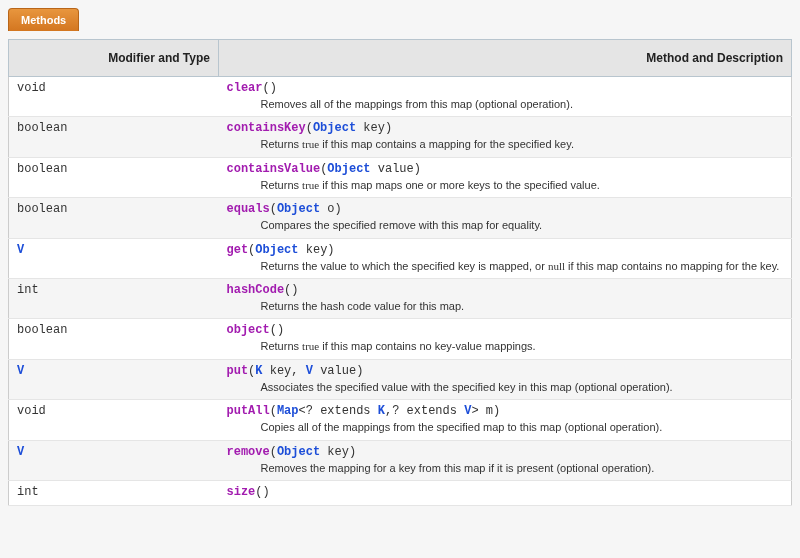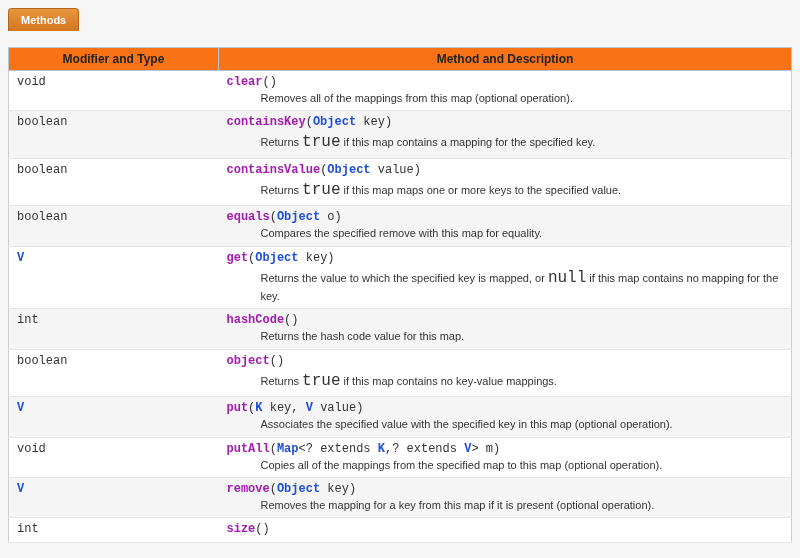--- a/index.html
+++ b/index.html
@@ -5,21 +5,21 @@
   * { box-sizing: border-box; }
   body {
     margin: 0;
     padding: 8px;
     font-family: Arial, Helvetica, sans-serif;
     font-size: 12px;
     background: #f6f6f6;
     color: #333;
   }
   .tab-container {
-    margin-bottom: 16px;
+    margin-bottom: 8px;
   }
   .tab {
     display: inline-block;
     background: #d87e25;
     background: linear-gradient(to bottom, #e8963e 0%, #d37620 100%);
     color: #fff;
     font-weight: bold;
     font-size: 11px;
     padding: 5px 12px;
     border: 1px solid #b86518;
@@ -27,25 +27,25 @@
     border-radius: 4px 4px 0 0;
     cursor: pointer;
   }
   table.methods {
     width: 100%;
     border-collapse: collapse;
     background: #fff;
     border: 1px solid #ccc;
   }
   table.methods thead th {
-    background: #f97316;
+    background: #e5e5e5;
     border: 1px solid #b8c5ce;
-    text-align: center;
+    text-align: right;
     font-weight: bold;
-    padding: 4px 8px;
+    padding: 11px 8px;
     font-size: 12px;
     color: #222;
   }
   table.methods tbody tr {
     border-bottom: 1px solid #e5e5e5;
   }
   table.methods tbody tr:nth-child(even) {
     background: #f5f5f5;
   }
   table.methods tbody td {
@@ -80,22 +80,22 @@
     text-decoration: none;
     cursor: pointer;
   }
   .desc {
     font-size: 11px;
     color: #333;
     line-height: 1.4;
     margin-left: 34px;
   }
   .desc code {
-    font-family: Liberation Mono, monospace;
-    font-size: 16px;
+    font-family: Liberation Serif, serif;
+    font-size: 11px;
   }
 </style>
 </head>
 <body>
 
 <div class="tab-container">
   <span class="tab">Methods</span>
 </div>
 
 <table class="methods">

